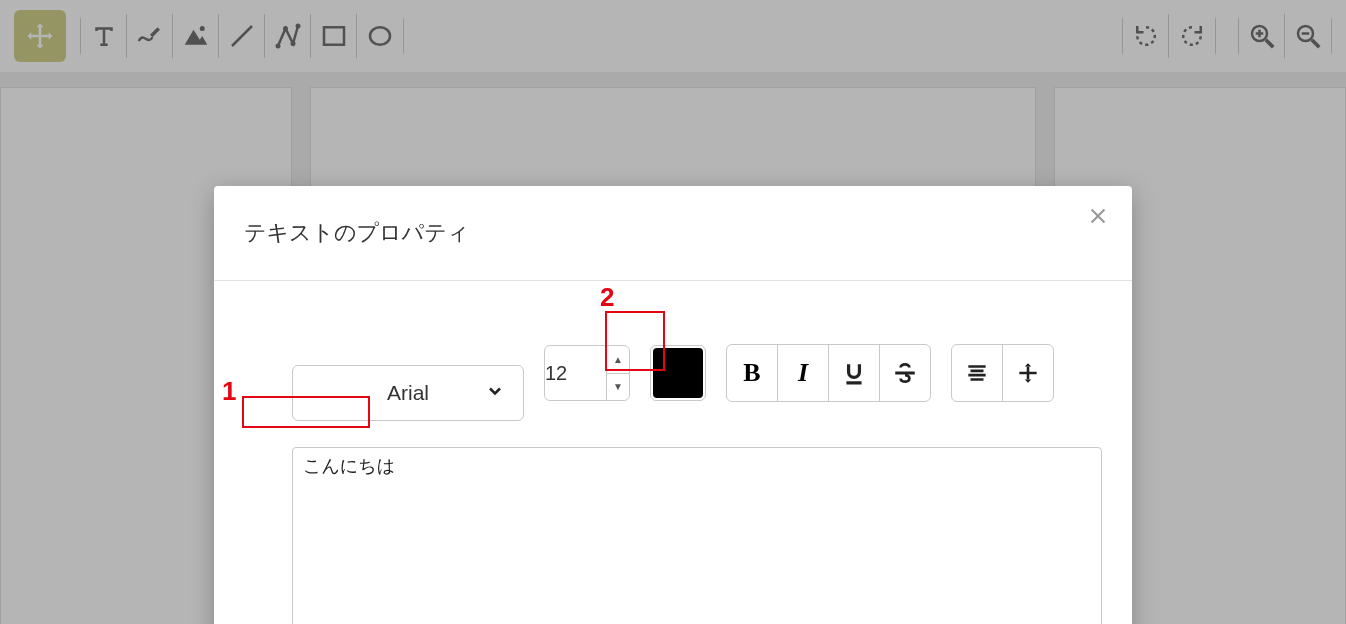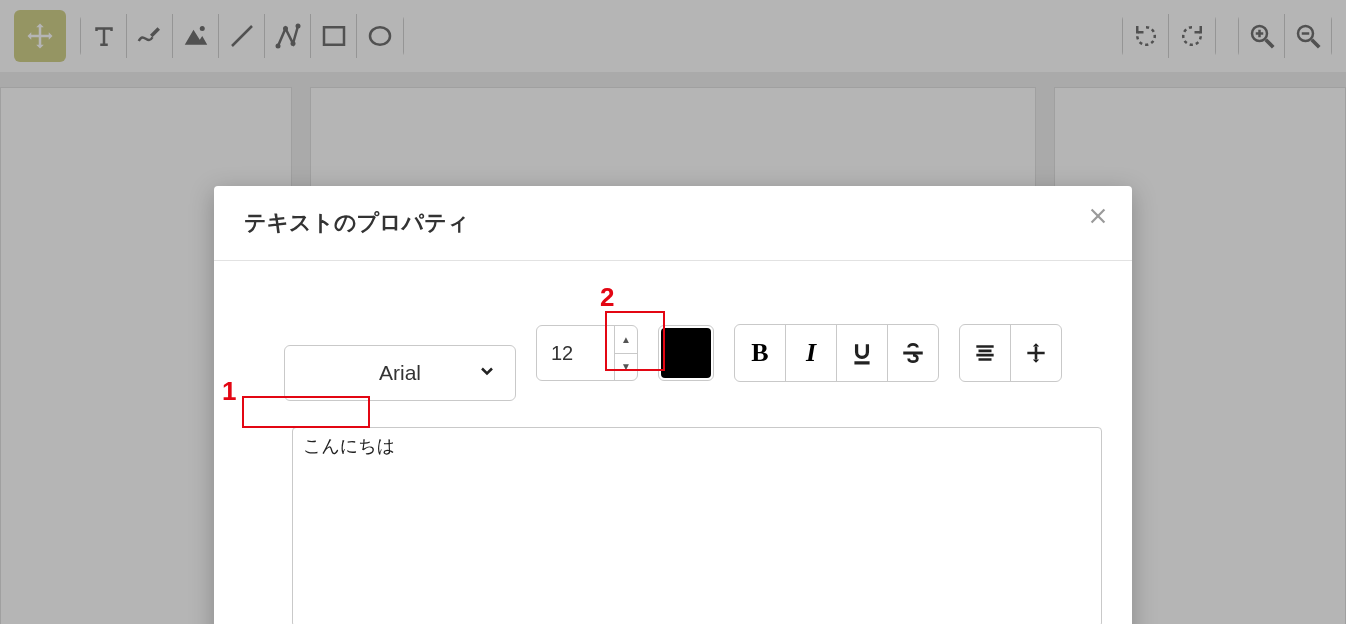--- a/index.html
+++ b/index.html
@@ -92,22 +92,21 @@
     padding: 0 30px 30px 30px;
     box-sizing: border-box;
     position: relative;
   }
   .dialog-header {
     display: flex;
     align-items: center;
     height: 74px;
     border-bottom: 1px solid #e2e2e2;
     margin: 0 -30px;
-    padding: 0 30px;
-    font-weight: bold;
+    padding: 10px 30px;
   }
   .dialog-title { font-size: 22px; color: #333; }
   .dialog-close {
     position: absolute;
     top: 16px;
     right: 20px;
     width: 28px;
     height: 28px;
     color: #9a9a9a;
     display: flex;
@@ -137,26 +136,25 @@
     color: #333;
     position: relative;
     justify-content: center;
     margin-top: 40px;
   }
   .chevron {
     position: absolute;
     right: 18px;
   }
   .size-stepper {
-    width: 102px;
+    width: 86px;
     position: relative;
     font-size: 20px;
     color: #333;
     justify-content: flex-start;
-    padding-left: 14px;
   }
   .step-arrows {
     position: absolute;
     right: 0;
     top: 0;
     bottom: 0;
     width: 22px;
     border-left: 1px solid #c9c9c9;
     display: flex;
     flex-direction: column;

